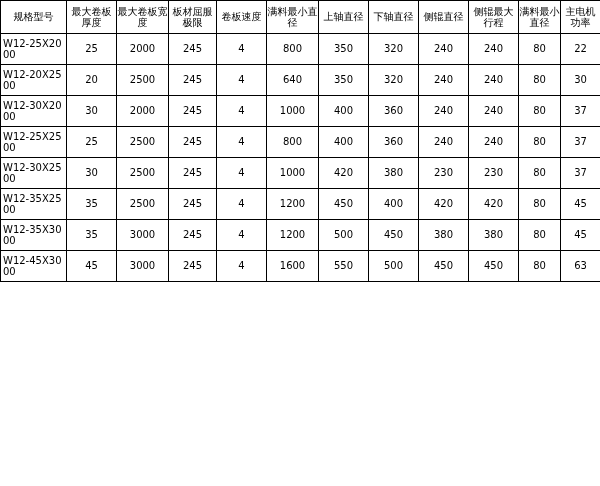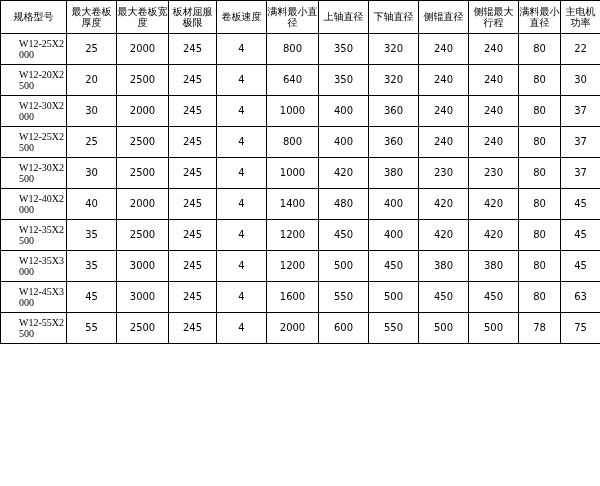--- a/index.html
+++ b/index.html
@@ -33,23 +33,22 @@
   }
   #spec-table thead th {
     height: 30px;
     padding: 1px 0;
   }
   #spec-table tbody td {
     height: 30px;
   }
   #spec-table tbody td.model {
     text-align: left;
-    padding-left: 18px;
+    padding-left: 2px;
     word-break: break-all;
-    font-family: Liberation Serif, serif;
   }
   
   col.c0 { width: 66px; }
   col.c1 { width: 50px; }
   col.c2 { width: 52px; }
   col.c3 { width: 48px; }
   col.c4 { width: 50px; }
   col.c5 { width: 52px; }
   col.c6 { width: 50px; }
   col.c7 { width: 50px; }
@@ -157,48 +156,34 @@
         <td>4</td>
         <td>1000</td>
         <td>420</td>
         <td>380</td>
         <td>230</td>
         <td>230</td>
         <td>80</td>
         <td>37</td>
       </tr>
       <tr>
-        <td class="model">W12-40X2000</td>
-        <td>40</td>
-        <td>2000</td>
-        <td>245</td>
-        <td>4</td>
-        <td>1400</td>
-        <td>480</td>
+        <td class="model">W12-35X2500</td>
+        <td>35</td>
+        <td>2500</td>
+        <td>245</td>
+        <td>4</td>
+        <td>1200</td>
+        <td>450</td>
         <td>400</td>
         <td>420</td>
         <td>420</td>
         <td>80</td>
         <td>45</td>
       </tr>
       <tr>
-        <td class="model">W12-35X2500</td>
-        <td>35</td>
-        <td>2500</td>
-        <td>245</td>
-        <td>4</td>
-        <td>1200</td>
-        <td>450</td>
-        <td>400</td>
-        <td>420</td>
-        <td>420</td>
-        <td>80</td>
-        <td>45</td>
-      </tr>
-      <tr>
         <td class="model">W12-35X3000</td>
         <td>35</td>
         <td>3000</td>
         <td>245</td>
         <td>4</td>
         <td>1200</td>
         <td>500</td>
         <td>450</td>
         <td>380</td>
         <td>380</td>
@@ -211,29 +196,15 @@
         <td>3000</td>
         <td>245</td>
         <td>4</td>
         <td>1600</td>
         <td>550</td>
         <td>500</td>
         <td>450</td>
         <td>450</td>
         <td>80</td>
         <td>63</td>
-      </tr>
-      <tr>
-        <td class="model">W12-55X2500</td>
-        <td>55</td>
-        <td>2500</td>
-        <td>245</td>
-        <td>4</td>
-        <td>2000</td>
-        <td>600</td>
-        <td>550</td>
-        <td>500</td>
-        <td>500</td>
-        <td>78</td>
-        <td>75</td>
       </tr>
     </tbody>
 </table>
 
 </body></html>

